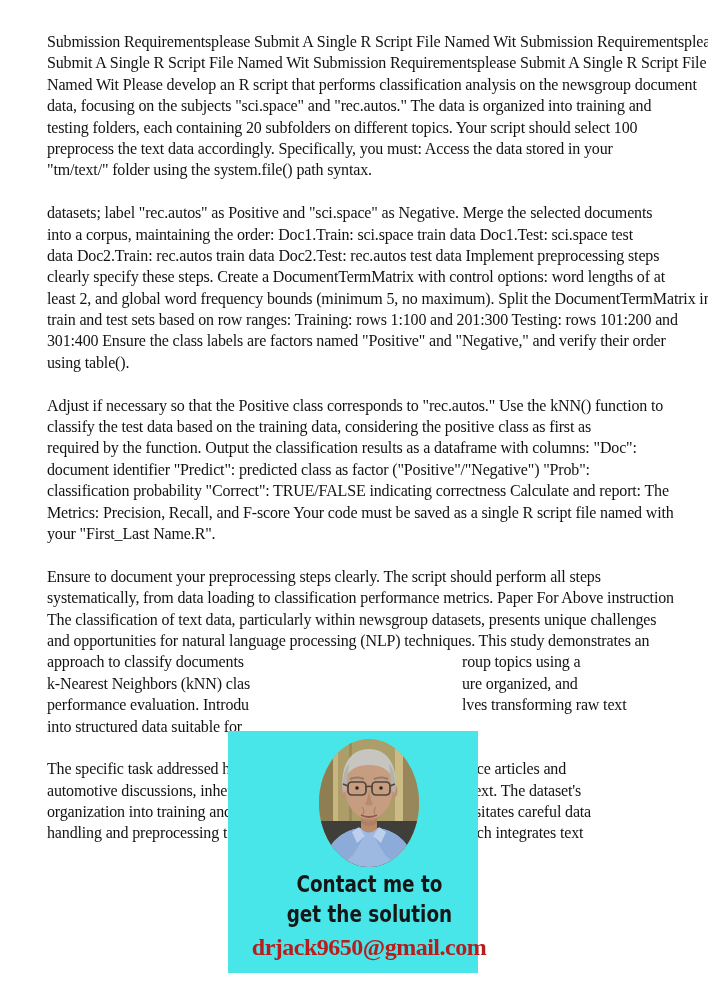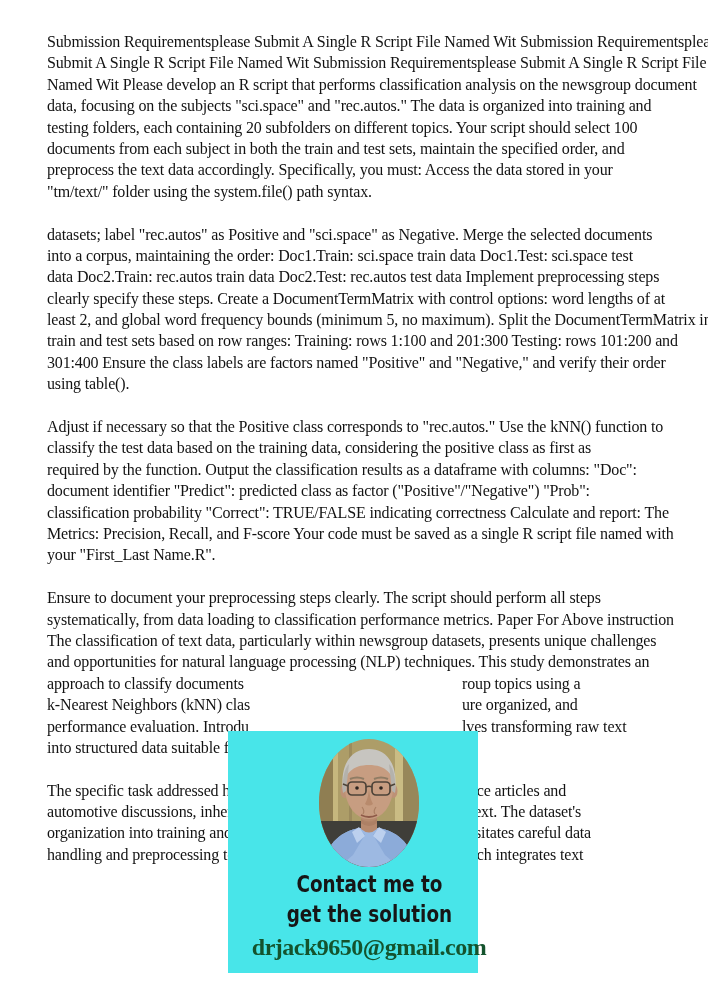--- a/index.html
+++ b/index.html
@@ -22,36 +22,35 @@
     padding-left:32px;
   }
   .avatar{width:100px;height:128px;margin-top:8px;flex:0 0 auto;}
   .card-heading{
     font-family:"DejaVu Sans", sans-serif;font-weight:bold;font-size:23px;
     line-height:30px;color:#161616;text-align:center;margin-top:2px;
     transform:scaleX(0.8);transform-origin:center top;white-space:nowrap;
   }
   .card-email{
     font-family:"Liberation Serif", serif;font-weight:bold;font-size:24px;
-    letter-spacing:-0.5px;color:#14532d;margin-top:5px;white-space:nowrap;
+    letter-spacing:-0.5px;color:#b91c1c;margin-top:5px;white-space:nowrap;
   }
 </style>
 </head>
 <body style="background: rgb(255, 255, 255);">
 
 <div class="page">
 
   <div class="document-text" style="color: rgb(18, 18, 18);">
       <div class="paragraph">
         <div class="line">Submission Requirementsplease Submit A Single R Script File Named Wit Submission Requirementsplease</div>
         <div class="line">Submit A Single R Script File Named Wit Submission Requirementsplease Submit A Single R Script File</div>
         <div class="line">Named Wit Please develop an R script that performs classification analysis on the newsgroup document</div>
         <div class="line">data, focusing on the subjects "sci.space" and "rec.autos." The data is organized into training and</div>
         <div class="line">testing folders, each containing 20 subfolders on different topics. Your script should select 100</div>
-        <div class="line">documents from each subject in both the train and test sets, maintain the specified order, and</div>
         <div class="line">preprocess the text data accordingly. Specifically, you must: Access the data stored in your</div>
         <div class="line">"tm/text/" folder using the system.file() path syntax.</div>
       </div>
       <div class="paragraph">
         <div class="line">datasets; label "rec.autos" as Positive and "sci.space" as Negative. Merge the selected documents</div>
         <div class="line">into a corpus, maintaining the order: Doc1.Train: sci.space train data Doc1.Test: sci.space test</div>
         <div class="line">data Doc2.Train: rec.autos train data Doc2.Test: rec.autos test data Implement preprocessing steps</div>
         <div class="line">clearly specify these steps. Create a DocumentTermMatrix with control options: word lengths of at</div>
         <div class="line">least 2, and global word frequency bounds (minimum 5, no maximum). Split the DocumentTermMatrix into</div>
         <div class="line">train and test sets based on row ranges: Training: rows 1:100 and 201:300 Testing: rows 101:200 and</div>

